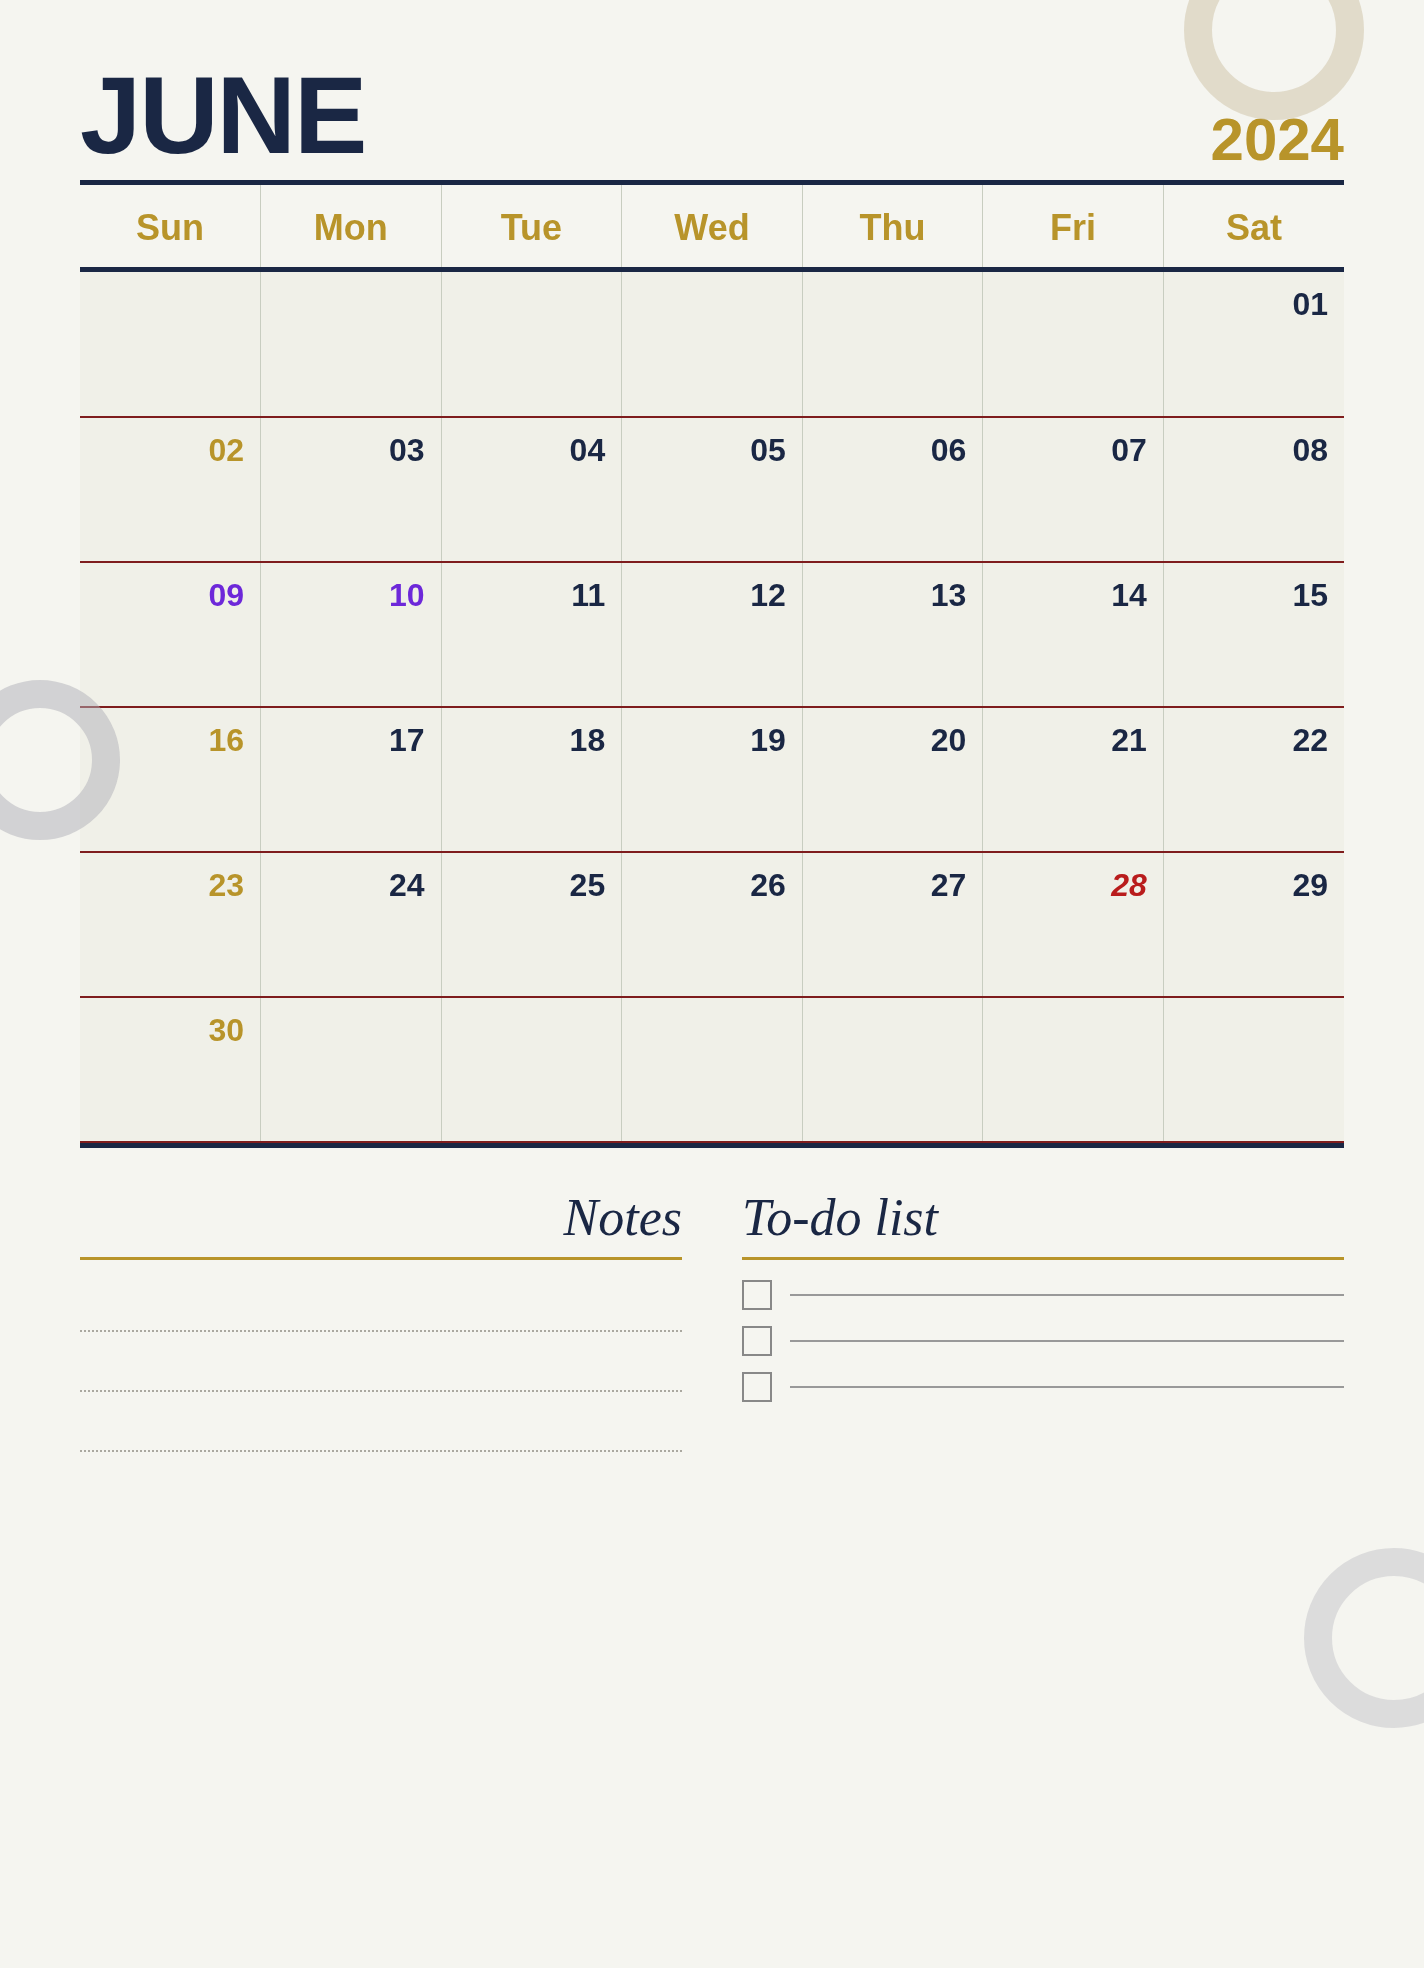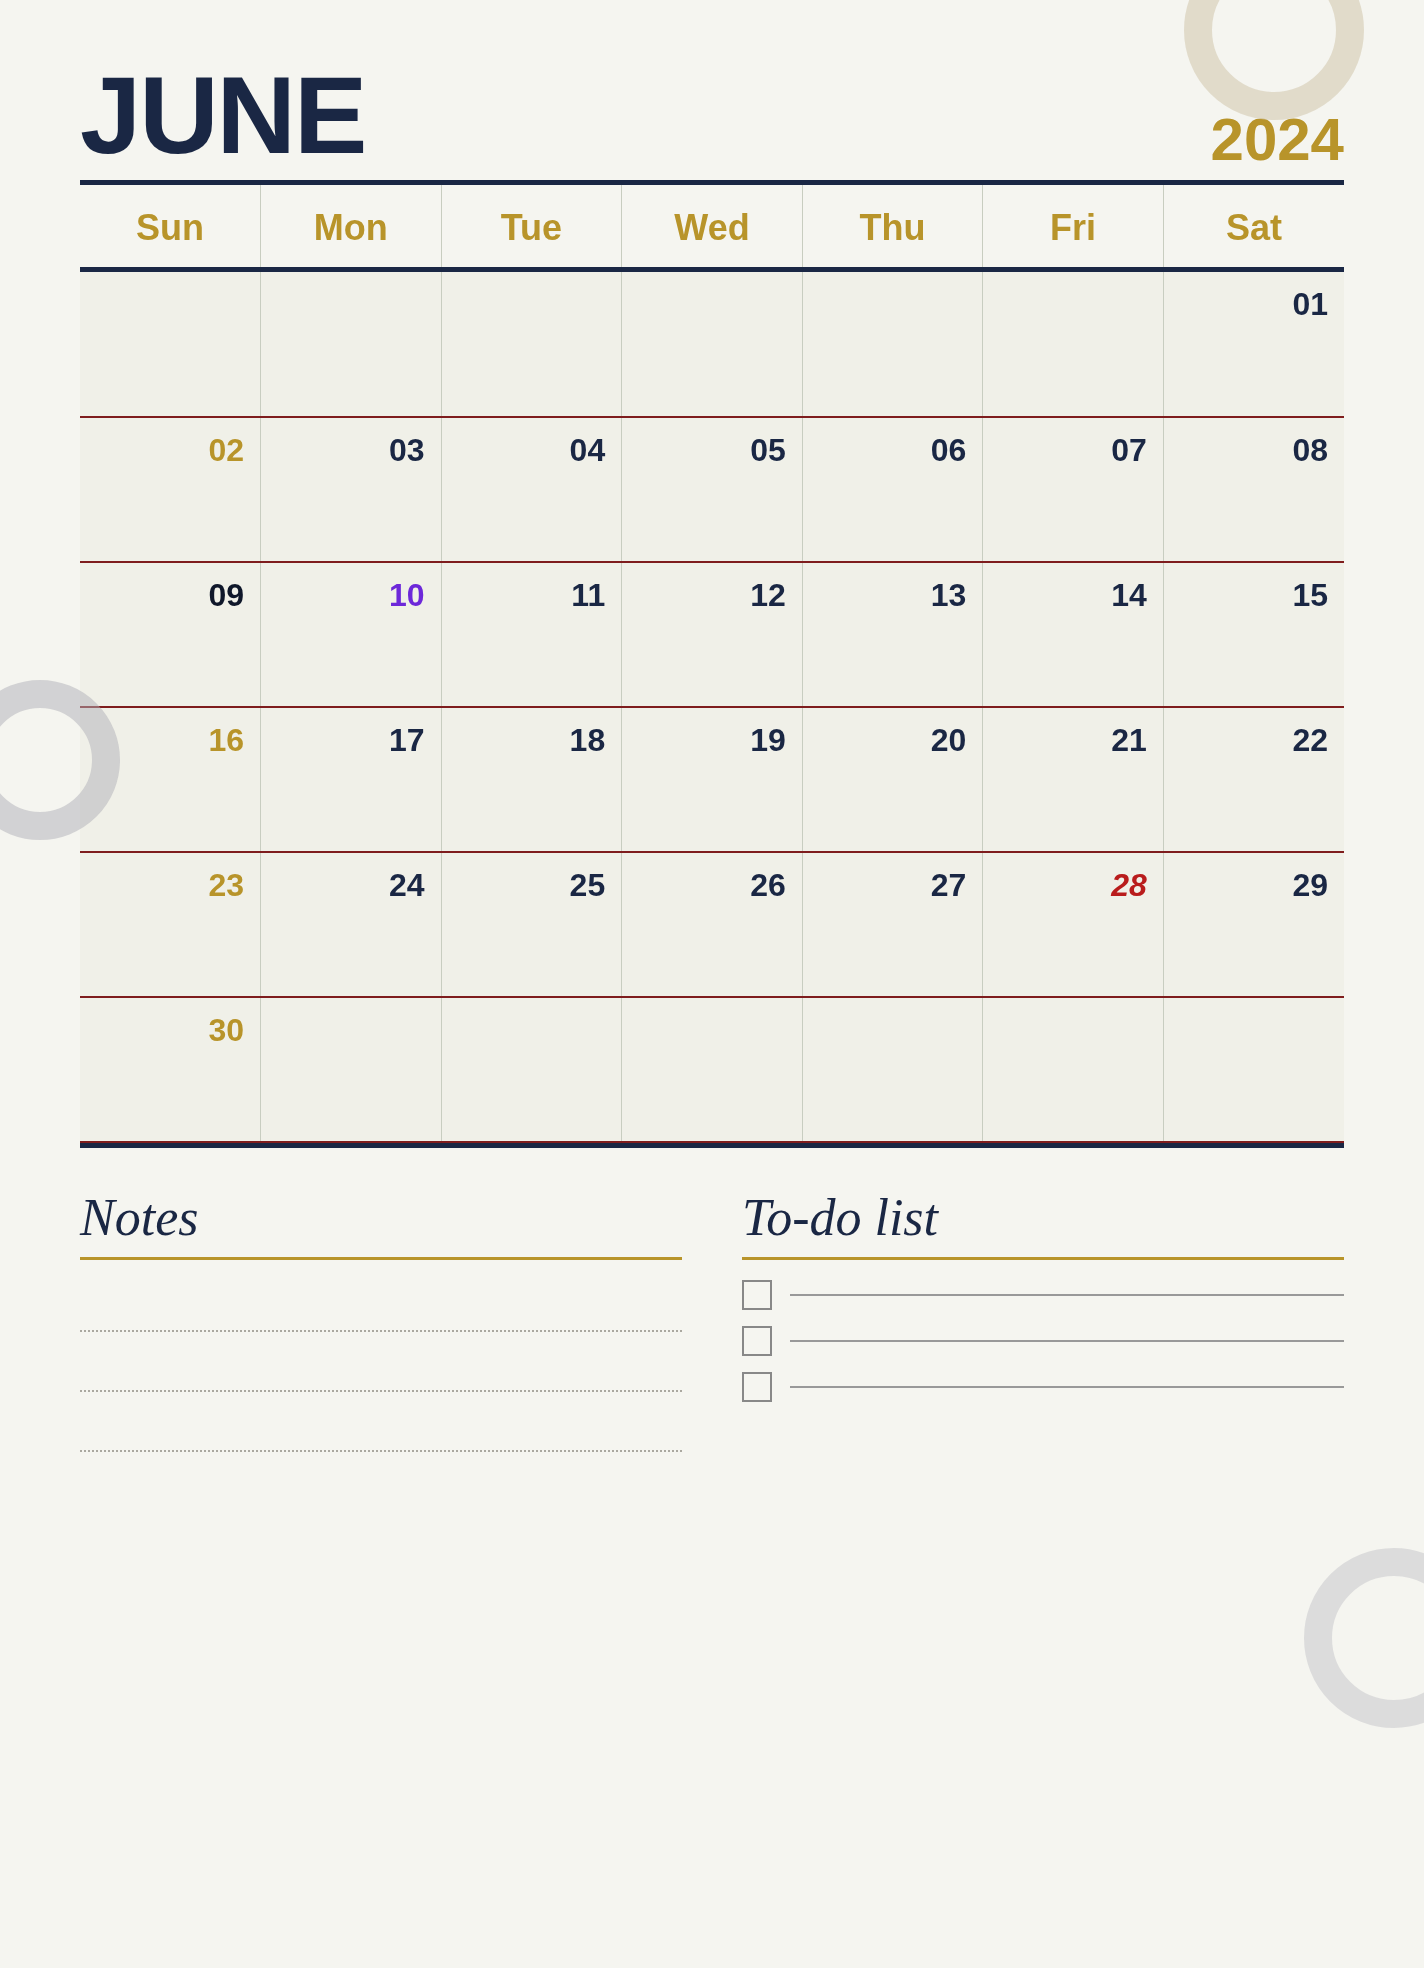--- a/index.html
+++ b/index.html
@@ -140,20 +140,21 @@
 
     
     .footer-section {
       display: flex;
       gap: 60px;
       margin-top: 40px;
     }
 
     .notes-section {
       flex: 1;
+      text-align: right;
     }
 
     .todo-section {
       flex: 1;
     }
 
     .section-title {
       font-size: 52px;
       color: #1a2744;
       font-family: 'Georgia', 'Times New Roman', serif;
@@ -252,21 +253,21 @@
         <tr>
           <td style="color: rgb(184, 148, 42);">02</td>
           <td style="color: rgb(26, 39, 68);">03</td>
           <td style="color: rgb(26, 39, 68); padding-left: 8px;">04</td>
           <td style="color: rgb(26, 39, 68);">05</td>
           <td style="color: rgb(26, 39, 68);">06</td>
           <td style="color: rgb(26, 39, 68);">07</td>
           <td style="color: rgb(26, 39, 68);">08</td>
         </tr>
         <tr>
-          <td style="color: #0f172a;">09</td>
+          <td style="color: #6d28d9;">09</td>
           <td style="color: #6d28d9;">10</td>
           <td style="color: rgb(26, 39, 68);">11</td>
           <td style="color: rgb(26, 39, 68);">12</td>
           <td style="color: rgb(26, 39, 68);">13</td>
           <td style="color: rgb(26, 39, 68);">14</td>
           <td style="color: rgb(26, 39, 68);">15</td>
         </tr>
         <tr>
           <td style="color: rgb(184, 148, 42); margin-top: 7px;">16</td>
           <td style="color: rgb(26, 39, 68);">17</td>

